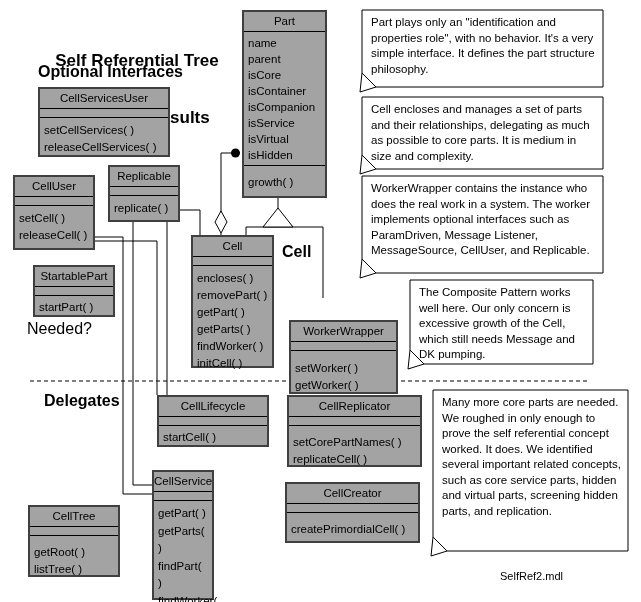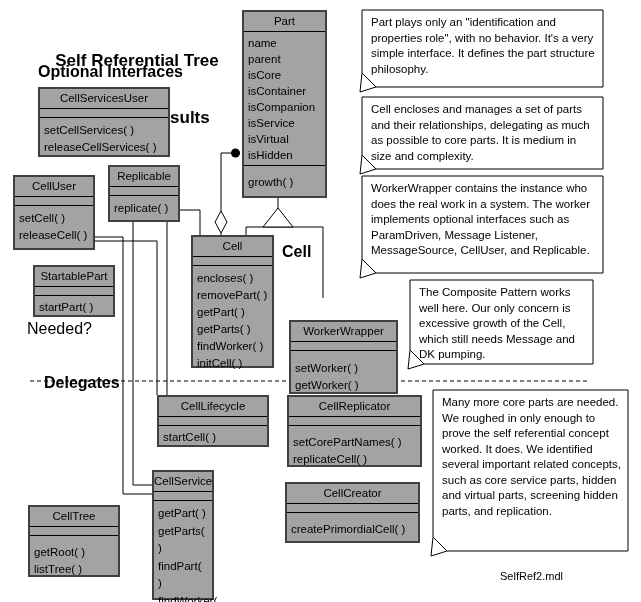--- a/index.html
+++ b/index.html
@@ -48,21 +48,21 @@
     <polyline points="95,241 157,241 157,395" fill="none" stroke="#000" stroke-width="1"></polyline>
     <polyline points="133,222 133,485 152,485" fill="none" stroke="#000" stroke-width="1"></polyline>
     <polyline points="167,222 167,395" fill="none" stroke="#000" stroke-width="1"></polyline>
   </svg>
 
   <div class="lbl diagram-title" style="left:27px; top:13px; width:220px;">
     <div>Self Referential Tree</div>
     <div>Prototype Results</div>
   </div>
   <div class="lbl section-label" style="left:38px; top:63px;">Optional Interfaces</div>
-  <div class="lbl section-label" style="left:44px; top:374px;">Delegates</div>
+  <div class="lbl section-label" style="left:44px; top:392px;">Delegates</div>
   <div class="lbl small-label" style="left:27px; top:320px;">Needed?</div>
   <div class="lbl section-label" style="left:282px; top:243px;">Cell</div>
   <div class="lbl" style="left:500px; top:570px; font-size:11px;">SelfRef2.mdl</div>
 
   <div class="cls" style="left:38px; top:87px; width:132px; height:70px;">
     <div class="cls-title">CellServicesUser</div>
     <div class="cls-attrs"></div>
     <div class="cls-methods">
       <div>setCellServices( )</div>
       <div>releaseCellServices( )</div>

